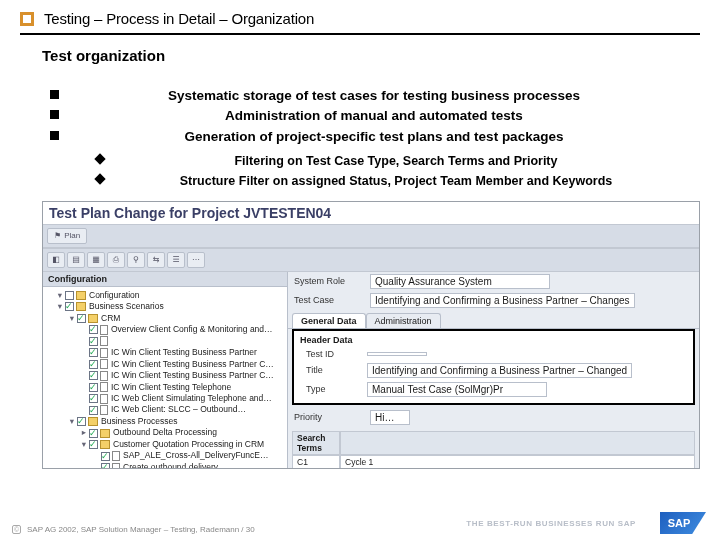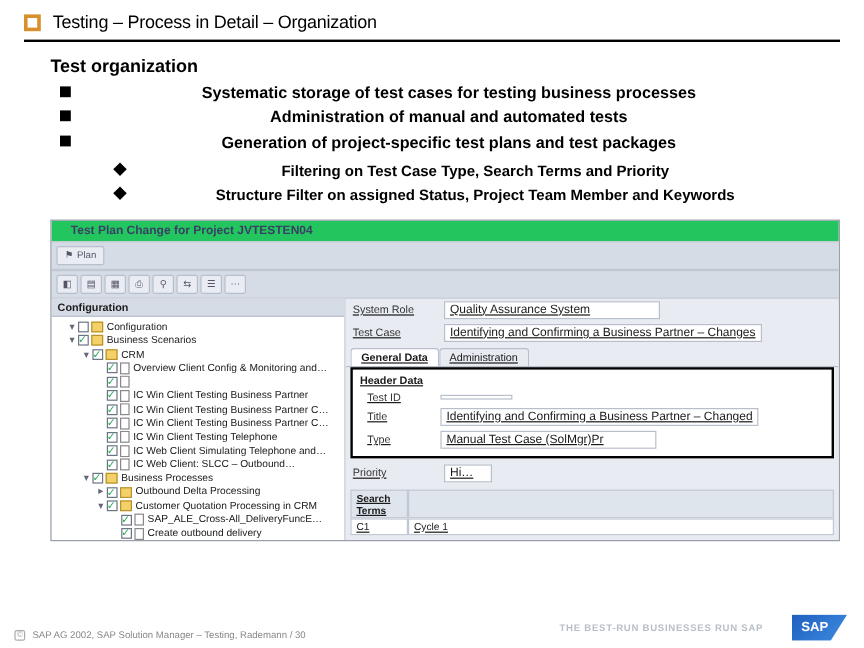--- a/index.html
+++ b/index.html
@@ -8,39 +8,39 @@
     font-family: Arial, Helvetica, sans-serif;
     background: #fff; color: #000;
     position: relative; overflow: hidden;
   }
   .title-bar { display: flex; align-items: center; padding: 10px 20px 4px 20px; }
   .title-square { width: 14px; height: 14px; border: 3px solid #d8902c; margin-right: 10px; flex: 0 0 auto; }
   .title-text { font-size: 15px; font-weight: 400; letter-spacing: -0.2px; }
   .title-rule { height: 2px; background: #000; margin: 2px 20px 12px 20px; }
 
   .content { padding: 0 42px; }
-  .subhead { font-size: 15px; font-weight: 700; margin-bottom: 4px; }
+  .subhead { font-size: 15px; font-weight: 700; margin-bottom: 22px; }
 
   ul.sq { list-style: none; margin-left: 8px; }
   ul.sq > li { position: relative; padding-left: 20px; font-size: 13.5px; font-weight: 600; line-height: 1.5; text-align: center; }
   ul.sq > li::before { content: ""; position: absolute; left: 0; top: 4px; width: 9px; height: 9px; background: #000; }
 
   ul.dia { list-style: none; margin: 4px 0 0 26px; }
   ul.dia > li { position: relative; padding-left: 18px; font-size: 12.5px; font-weight: 700; line-height: 1.6; }
   ul.dia > li::before { content: ""; position: absolute; left: 0; top: 4px; width: 8px; height: 8px; background: #000; transform: rotate(45deg); }
 
   
   .app { margin: 10px 20px 0 42px; border: 1px solid #9aa0a8; background: #dfe5ed; font-size: 9px; font-family: Tahoma, Arial, sans-serif; color: #1a1a1a; height: 268px; overflow: hidden; }
-  .app-title { background: #22c55e; padding: 3px 16px; font-weight: 700; color: #3a3f66; font-size: 10px; }
+  .app-title { background: #ffffff; padding: 3px 6px; font-weight: 700; color: #3a3f66; font-size: 14px; }
   .app-toolbar { display: flex; gap: 2px; padding: 3px 4px; background: #d6dce6; border-top: 1px solid #c2c8d2; border-bottom: 1px solid #c2c8d2; }
   .tbtn { width: 18px; height: 16px; background: #e9edf3; border: 1px solid #b8bfcb; border-radius: 2px; display:flex; align-items:center; justify-content:center; font-size:8px; color:#556;}
   .tbtn.long { width: auto; padding: 0 6px; gap:3px; }
   .split { display: flex; height: 220px; }
   .left { width: 245px; border-right: 1px solid #b8bfcb; background: #fff; overflow: hidden; }
-  .right { flex: 1; background: #e8ecf2; overflow: hidden; text-decoration: underline; }
+  .right { flex: 1; background: #e8ecf2; overflow: hidden; }
 
   .panel-head { background: #d6dce6; padding: 2px 5px; font-weight: 700; border-bottom: 1px solid #b8bfcb; font-size: 9px; }
   .tree { padding: 3px 2px; font-size: 8.5px; line-height: 1.35; }
   .tree .row { white-space: nowrap; overflow: hidden; text-overflow: clip; }
   .tw { display:inline-block; width:10px; text-align:center; color:#667; }
   .cb { display:inline-block; width:9px; height:9px; border:1px solid #6b7485; background:#fff; vertical-align:middle; margin-right:2px; position:relative; }
   .cb.ck::after { content:"✓"; position:absolute; left:-1px; top:-3px; font-size:9px; color:#2a5; }
   .fold { display:inline-block; width:10px; height:9px; background:#f4d068; border:1px solid #b8922e; vertical-align:middle; margin-right:3px; }
   .doc { display:inline-block; width:8px; height:10px; background:#fff; border:1px solid #888; vertical-align:middle; margin-right:3px; }
   .hl { background:#fff07a; }

